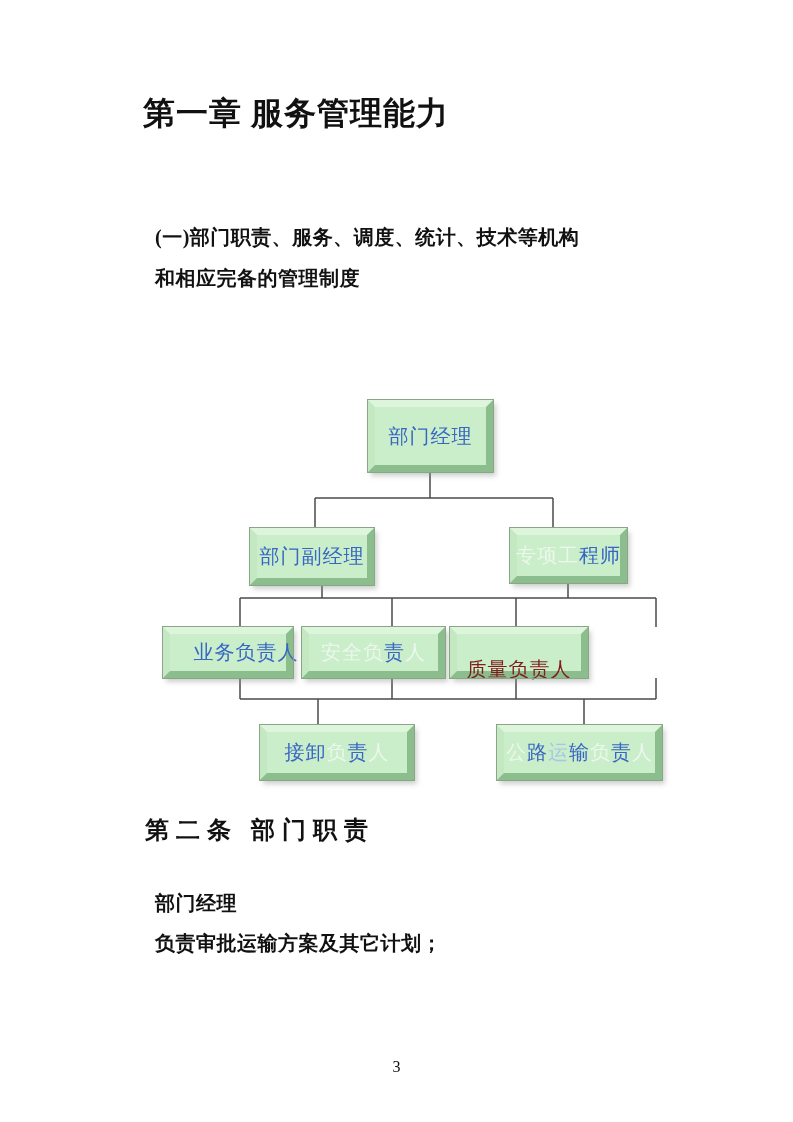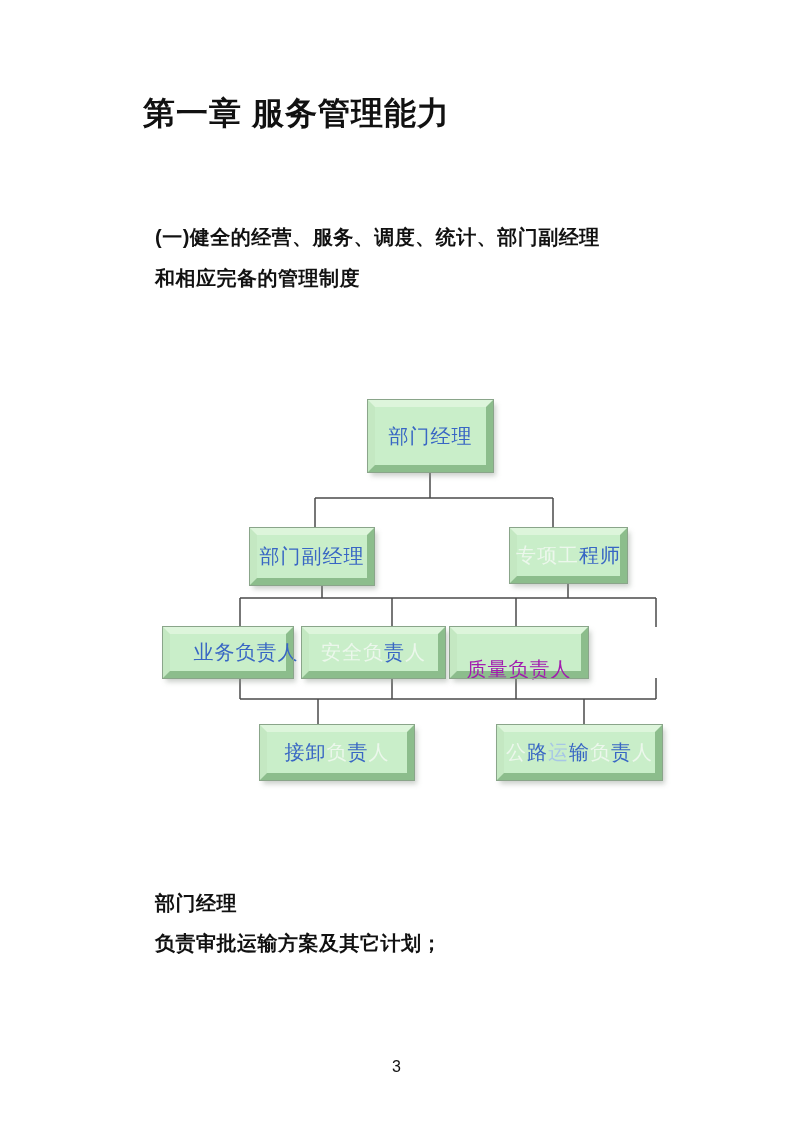--- a/index.html
+++ b/index.html
@@ -1,20 +1,20 @@
 <!DOCTYPE html>
 <html><head>
 <meta charset="utf-8">
 <style>
   html,body{margin:0;padding:0;background:#ffffff;}
   .page{
     position:relative;
     width:793px;height:1122px;
     background:#ffffff;
-    font-family:Liberation Sans, sans-serif;
+    font-family:Liberation Serif, serif;
     color:#111;
     overflow:hidden;
     margin:0 auto;
     border-radius:32px;
   }
   .doc-title{
     position:absolute;left:143px;top:92px;
     font-size:32px;font-weight:bold;letter-spacing:1px;margin:0;
   }
   .intro{
@@ -55,21 +55,21 @@
     font-size:20px;letter-spacing:1px;white-space:nowrap;
   }
   .node span{display:inline-block;}
 </style>
 </head>
 <body>
 
 <div class="page">
   <h1 class="doc-title">第一章 服务管理能力</h1>
 
-  <p class="intro l1">(一)健全的经营、服务、调度、统计、部门副经理</p>
+  <p class="intro l1">(一)部门职责、服务、调度、统计、技术等机构</p>
   <p class="intro l2">和相应完备的管理制度</p>
 
 
   <div class="chart">
       <svg width="793" height="400">
         <line x1="430" y1="82" x2="430" y2="108" stroke="#4a4a4a" stroke-width="1.5"></line>
         <line x1="315" y1="108" x2="553" y2="108" stroke="#4a4a4a" stroke-width="1.5"></line>
         <line x1="315" y1="108" x2="315" y2="138" stroke="#4a4a4a" stroke-width="1.5"></line>
         <line x1="553" y1="108" x2="553" y2="138" stroke="#4a4a4a" stroke-width="1.5"></line>
         <line x1="322" y1="195" x2="322" y2="208" stroke="#4a4a4a" stroke-width="1.5"></line>
@@ -99,37 +99,38 @@
       </div>
       <div class="node" style="left: 163px; top: 237px; width: 130px; height: 51px;">
         <span style="color: rgb(56, 102, 196); margin-left: 36px;">业务负责人</span>
       </div>
       <div class="node" style="left: 302px; top: 237px; width: 143px; height: 51px;">
         <span style="color: rgb(236, 247, 236);">安全负</span>
         <span style="color: rgb(56, 102, 196);">责</span>
         <span style="color: rgb(236, 247, 236);">人</span>
       </div>
       <div class="node" style="left: 450px; top: 237px; width: 138px; height: 51px;">
-        <span style="color: #a21caf; margin-top: 34px;">质量负责人</span>
+        <span style="color: #7f1d1d; margin-top: 34px;">质量负责人</span>
       </div>
       <div class="node" style="left: 260px; top: 335px; width: 154px; height: 55px;">
         <span style="color: rgb(56, 102, 196);">接卸</span>
         <span style="color: rgb(236, 247, 236);">负</span>
         <span style="color: rgb(56, 102, 196);">责</span>
         <span style="color: rgb(236, 247, 236);">人</span>
       </div>
       <div class="node" style="left: 497px; top: 335px; width: 165px; height: 55px;">
         <span style="color: rgb(236, 247, 236);">公</span>
         <span style="color: rgb(56, 102, 196);">路</span>
         <span style="color: rgb(167, 198, 230);">运</span>
         <span style="color: rgb(56, 102, 196);">输</span>
         <span style="color: rgb(236, 247, 236);">负</span>
         <span style="color: rgb(56, 102, 196);">责</span>
         <span style="color: rgb(236, 247, 236);">人</span>
       </div>
     </div>
 
+  <h2 class="sec s2">第二条 部门职责</h2>
 
   <p class="bodyline b1">部门经理</p>
   <p class="bodyline b2">负责审批运输方案及其它计划；</p>
 
   <div class="pagenum">3</div>
 </div>
 
 </body></html>

